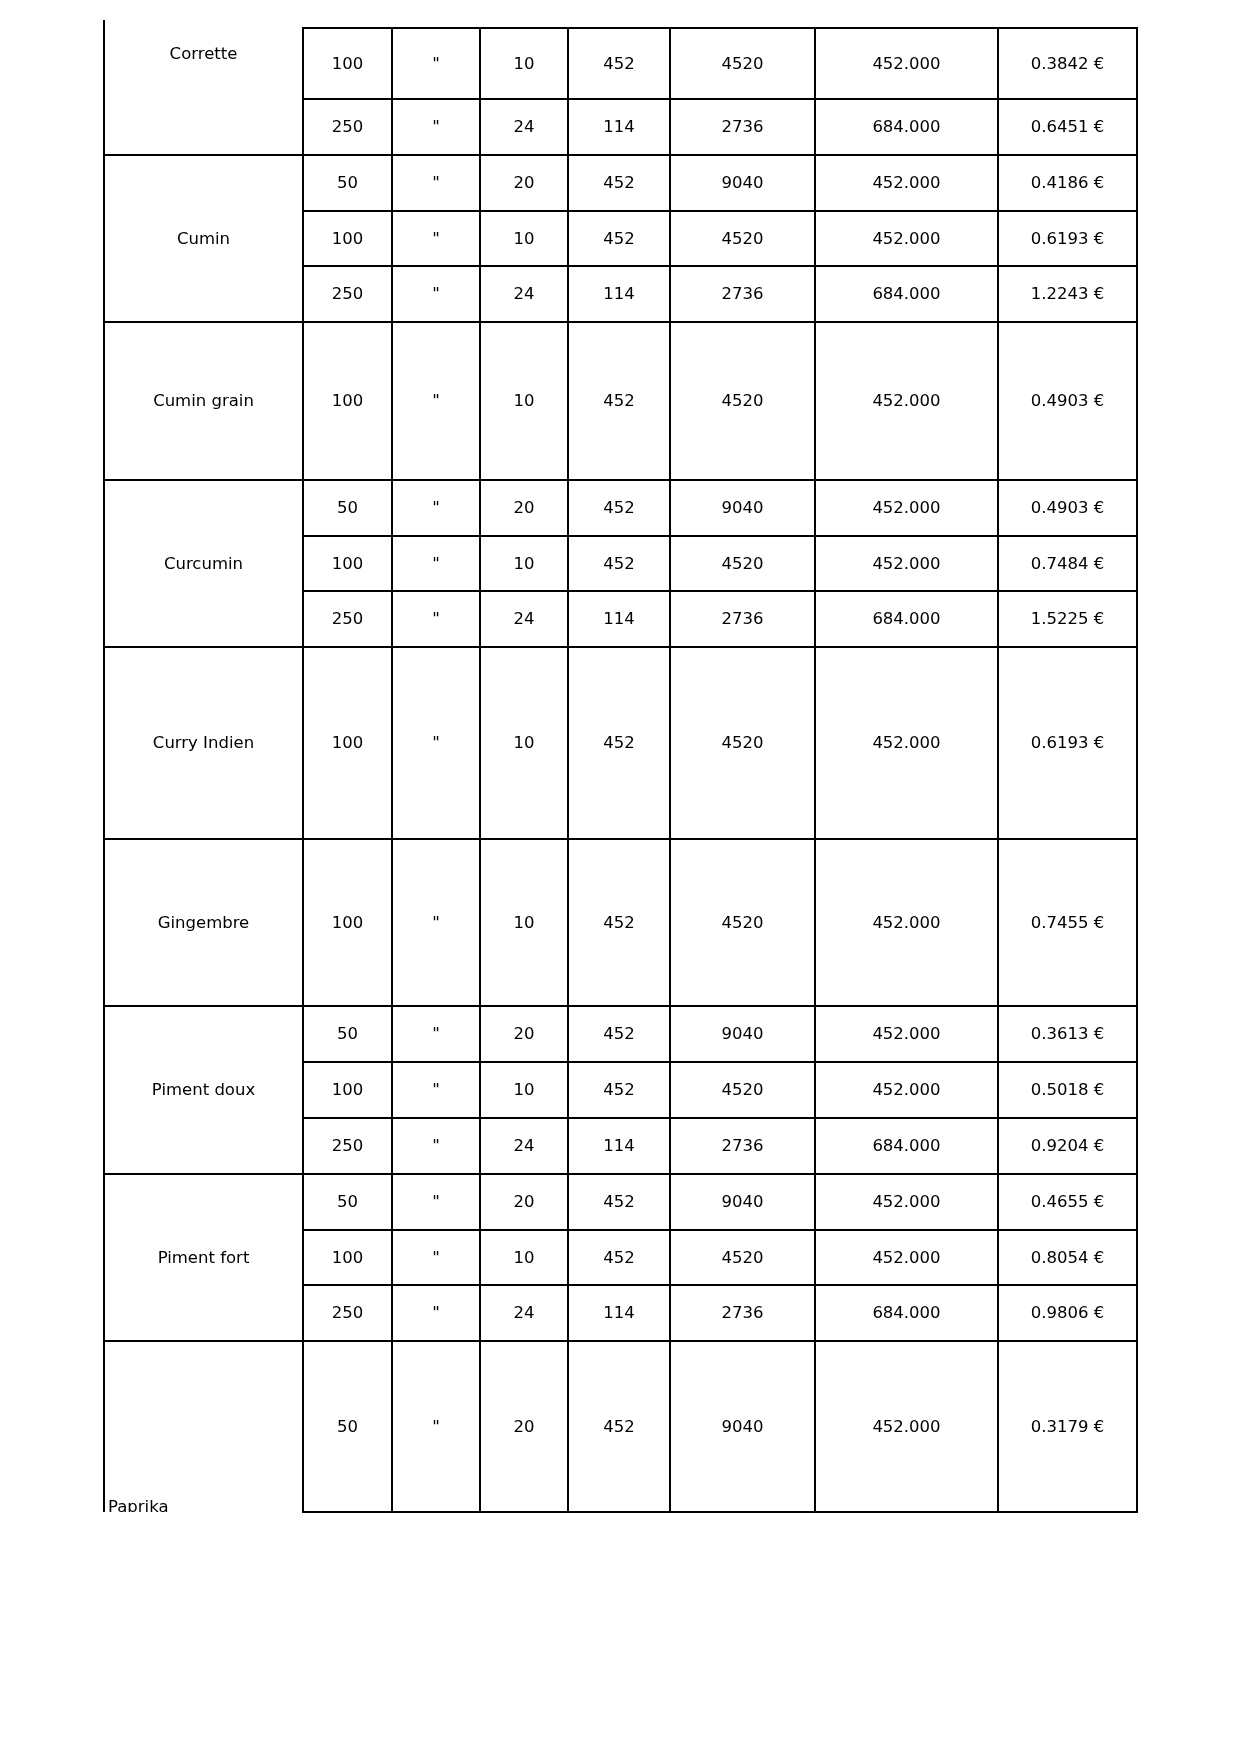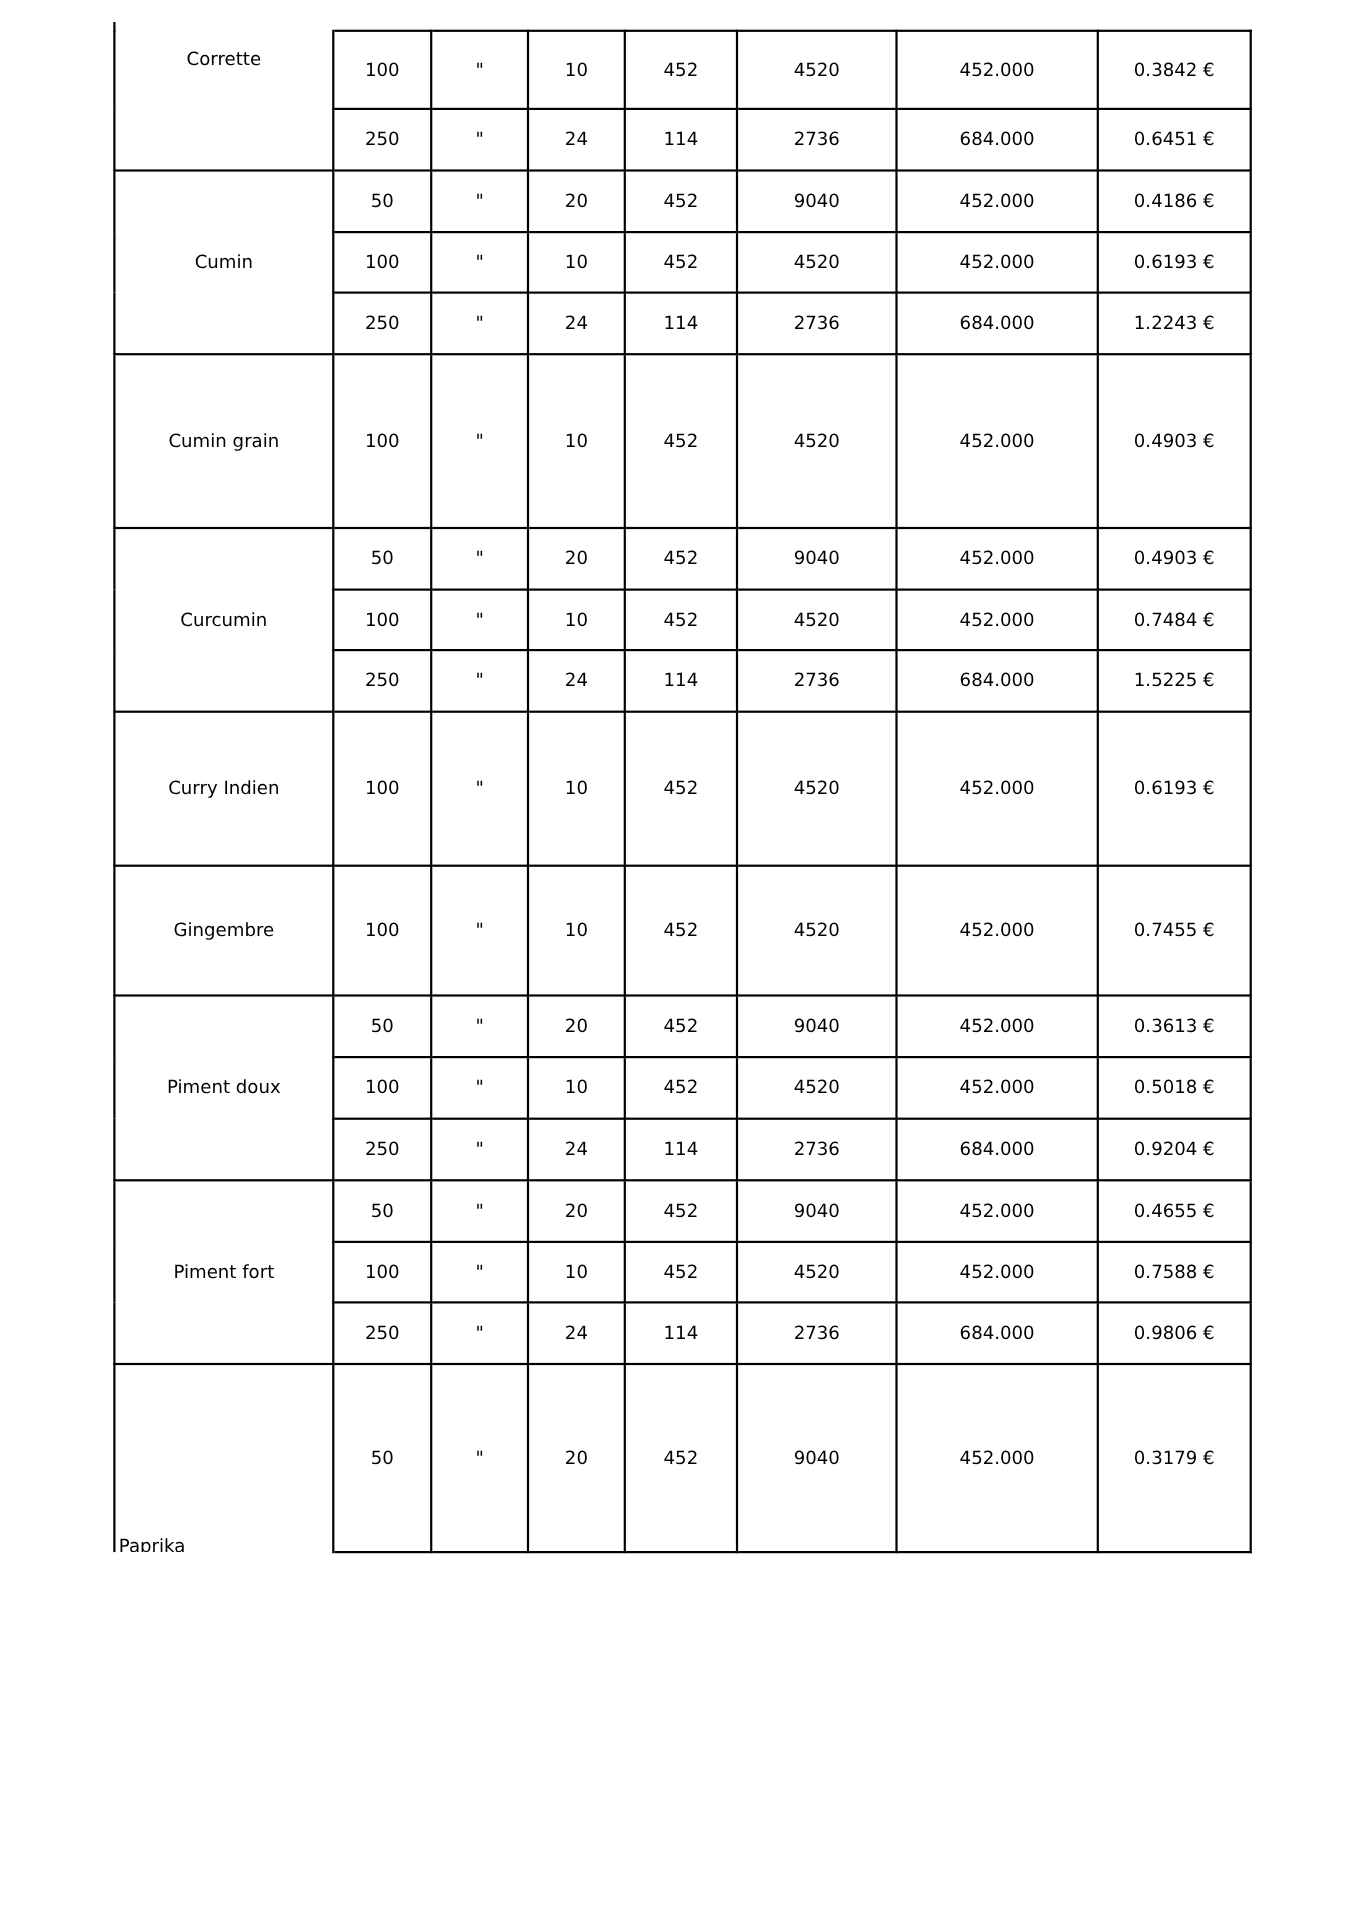--- a/index.html
+++ b/index.html
@@ -156,31 +156,31 @@
         </tr>
         <tr style="height: 56px;">
           <td>250</td>
           <td>"</td>
           <td>24</td>
           <td>114</td>
           <td>2736</td>
           <td>684.000</td>
           <td>1.5225 €</td>
         </tr>
-        <tr style="height: 140px;">
+        <tr style="height: 192px;">
           <td rowspan="1" class="label-cell"><span>Curry Indien</span></td>
           <td>100</td>
           <td>"</td>
           <td>10</td>
           <td>452</td>
           <td>4520</td>
           <td>452.000</td>
           <td>0.6193 €</td>
         </tr>
-        <tr style="height: 118px;">
+        <tr style="height: 167px;">
           <td rowspan="1" class="label-cell"><span>Gingembre</span></td>
           <td>100</td>
           <td>"</td>
           <td>10</td>
           <td>452</td>
           <td>4520</td>
           <td>452.000</td>
           <td>0.7455 €</td>
         </tr>
         <tr style="height: 56px;">
@@ -221,21 +221,21 @@
           <td>452.000</td>
           <td>0.4655 €</td>
         </tr>
         <tr style="height: 55px;">
           <td>100</td>
           <td>"</td>
           <td>10</td>
           <td>452</td>
           <td>4520</td>
           <td>452.000</td>
-          <td>0.7588 €</td>
+          <td>0.8054 €</td>
         </tr>
         <tr style="height: 56px;">
           <td>250</td>
           <td>"</td>
           <td>24</td>
           <td>114</td>
           <td>2736</td>
           <td>684.000</td>
           <td>0.9806 €</td>
         </tr>

